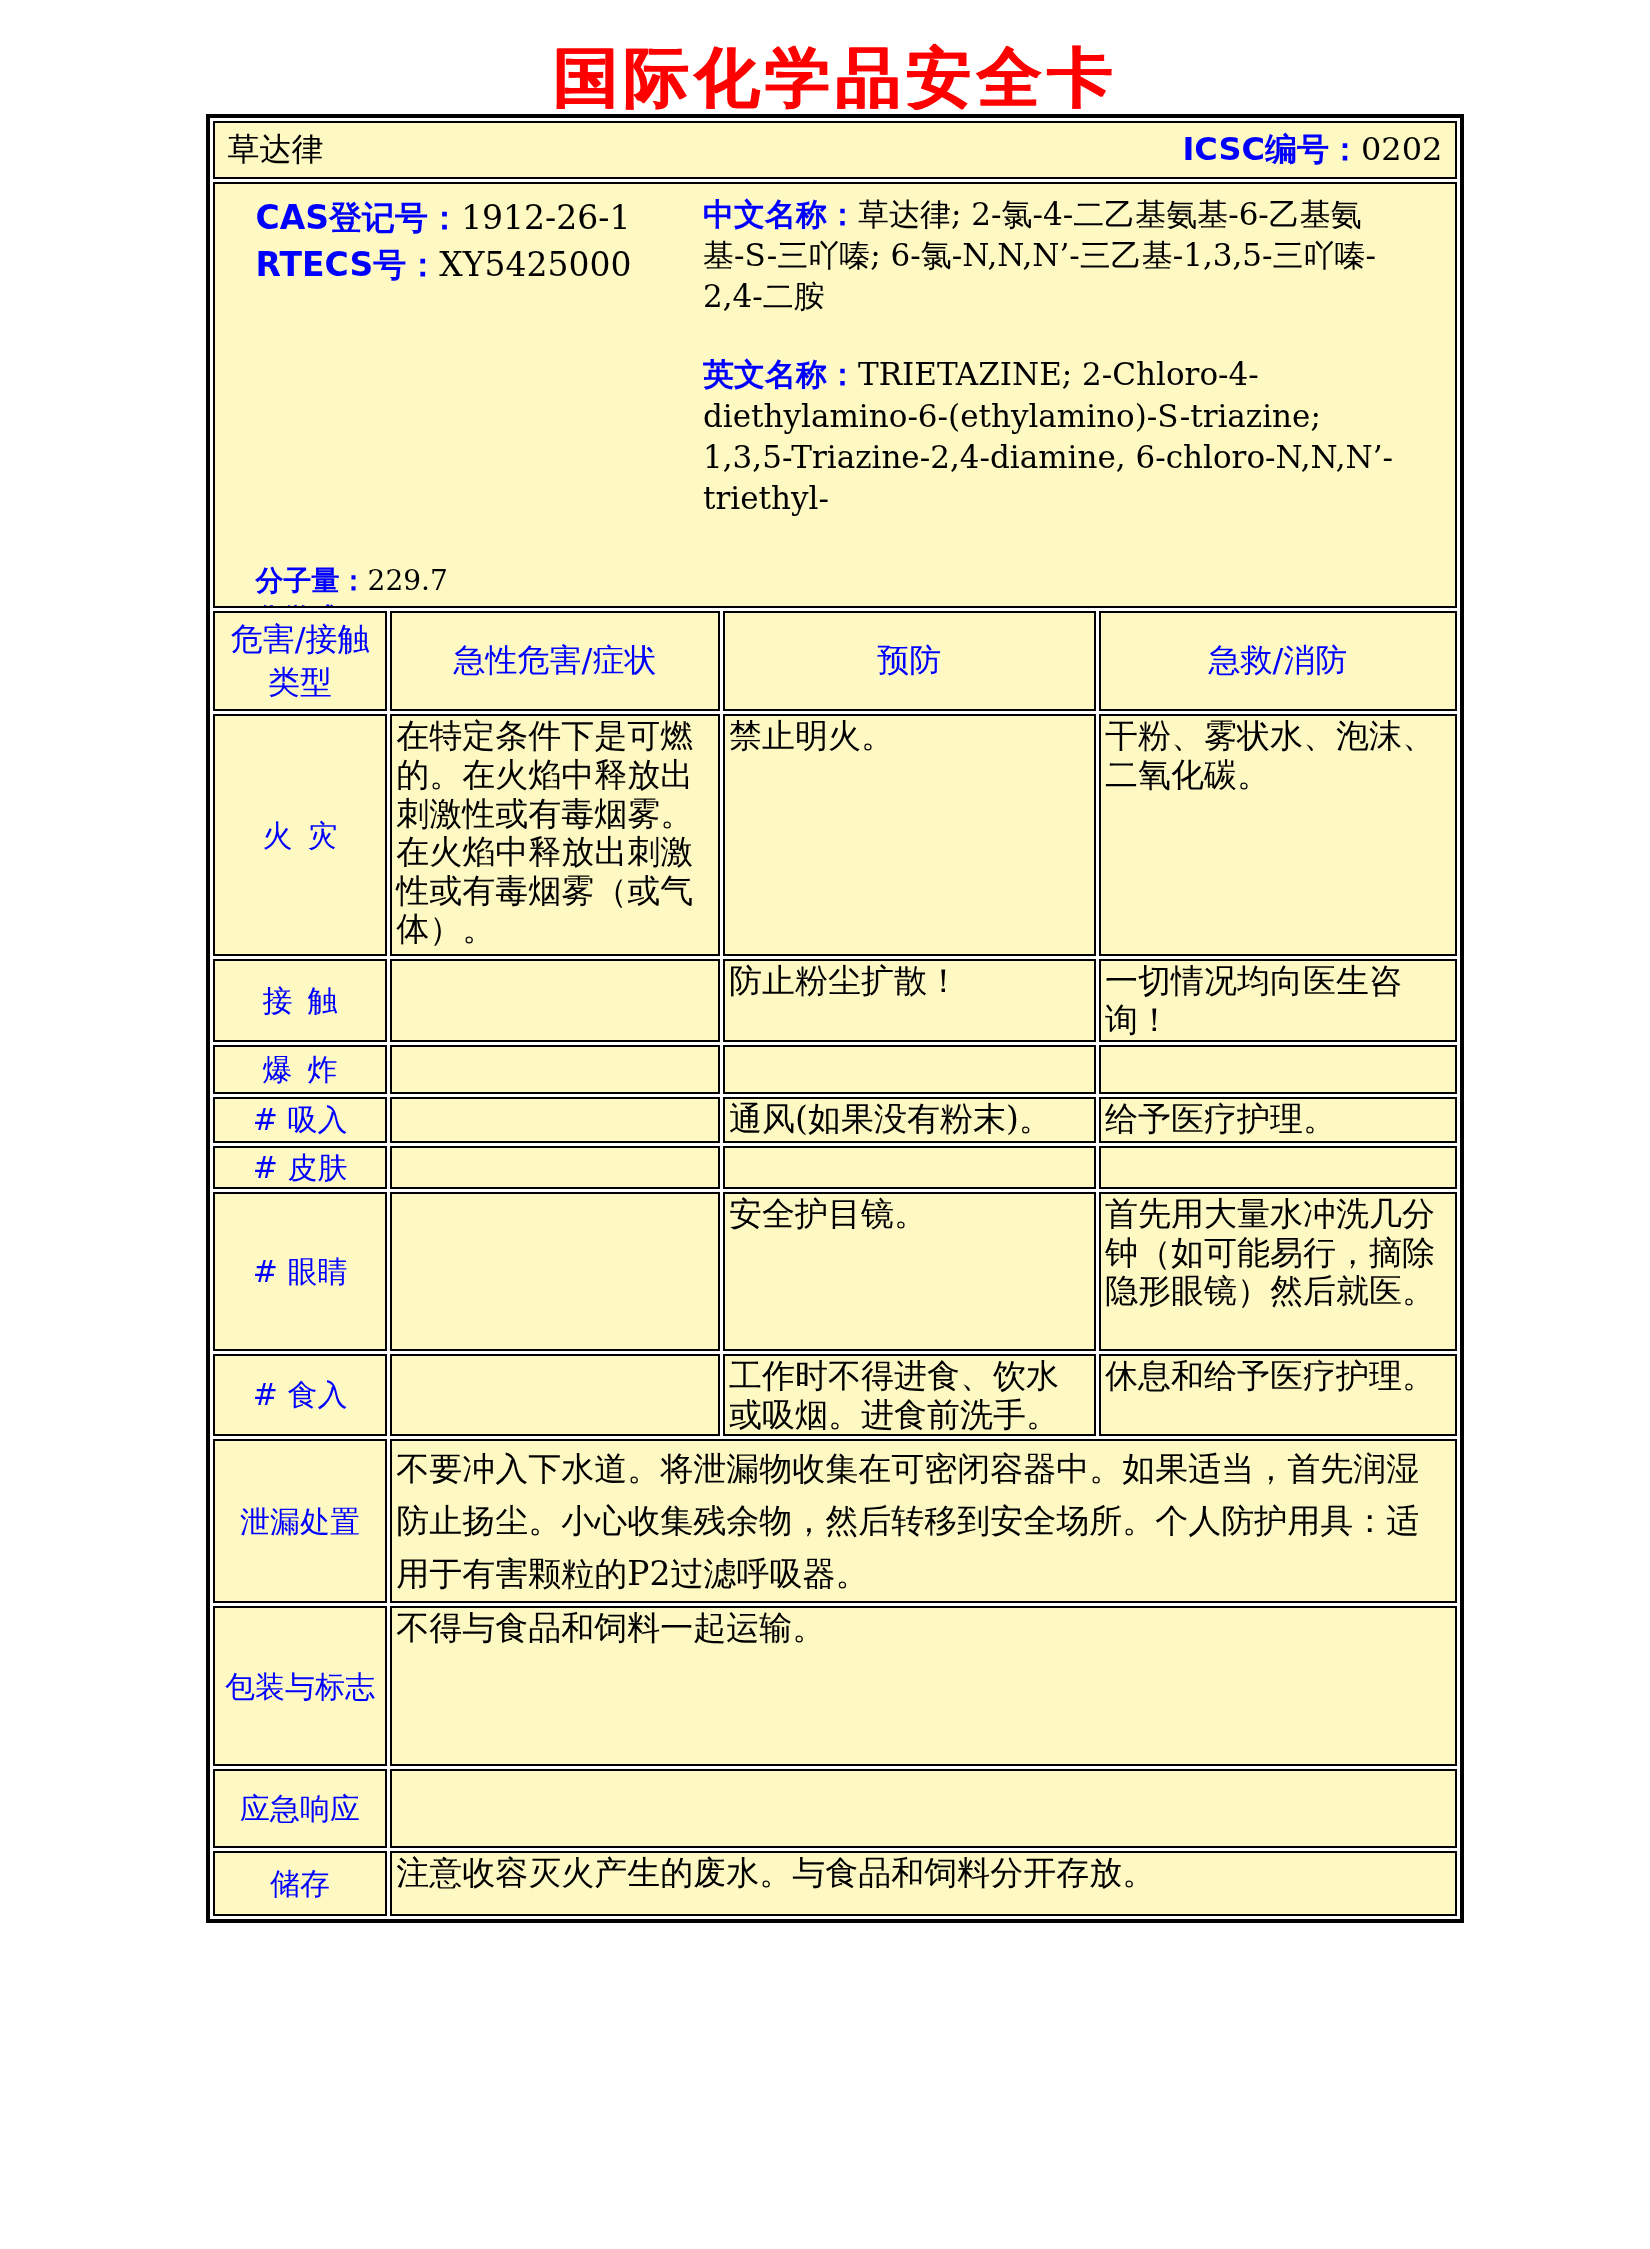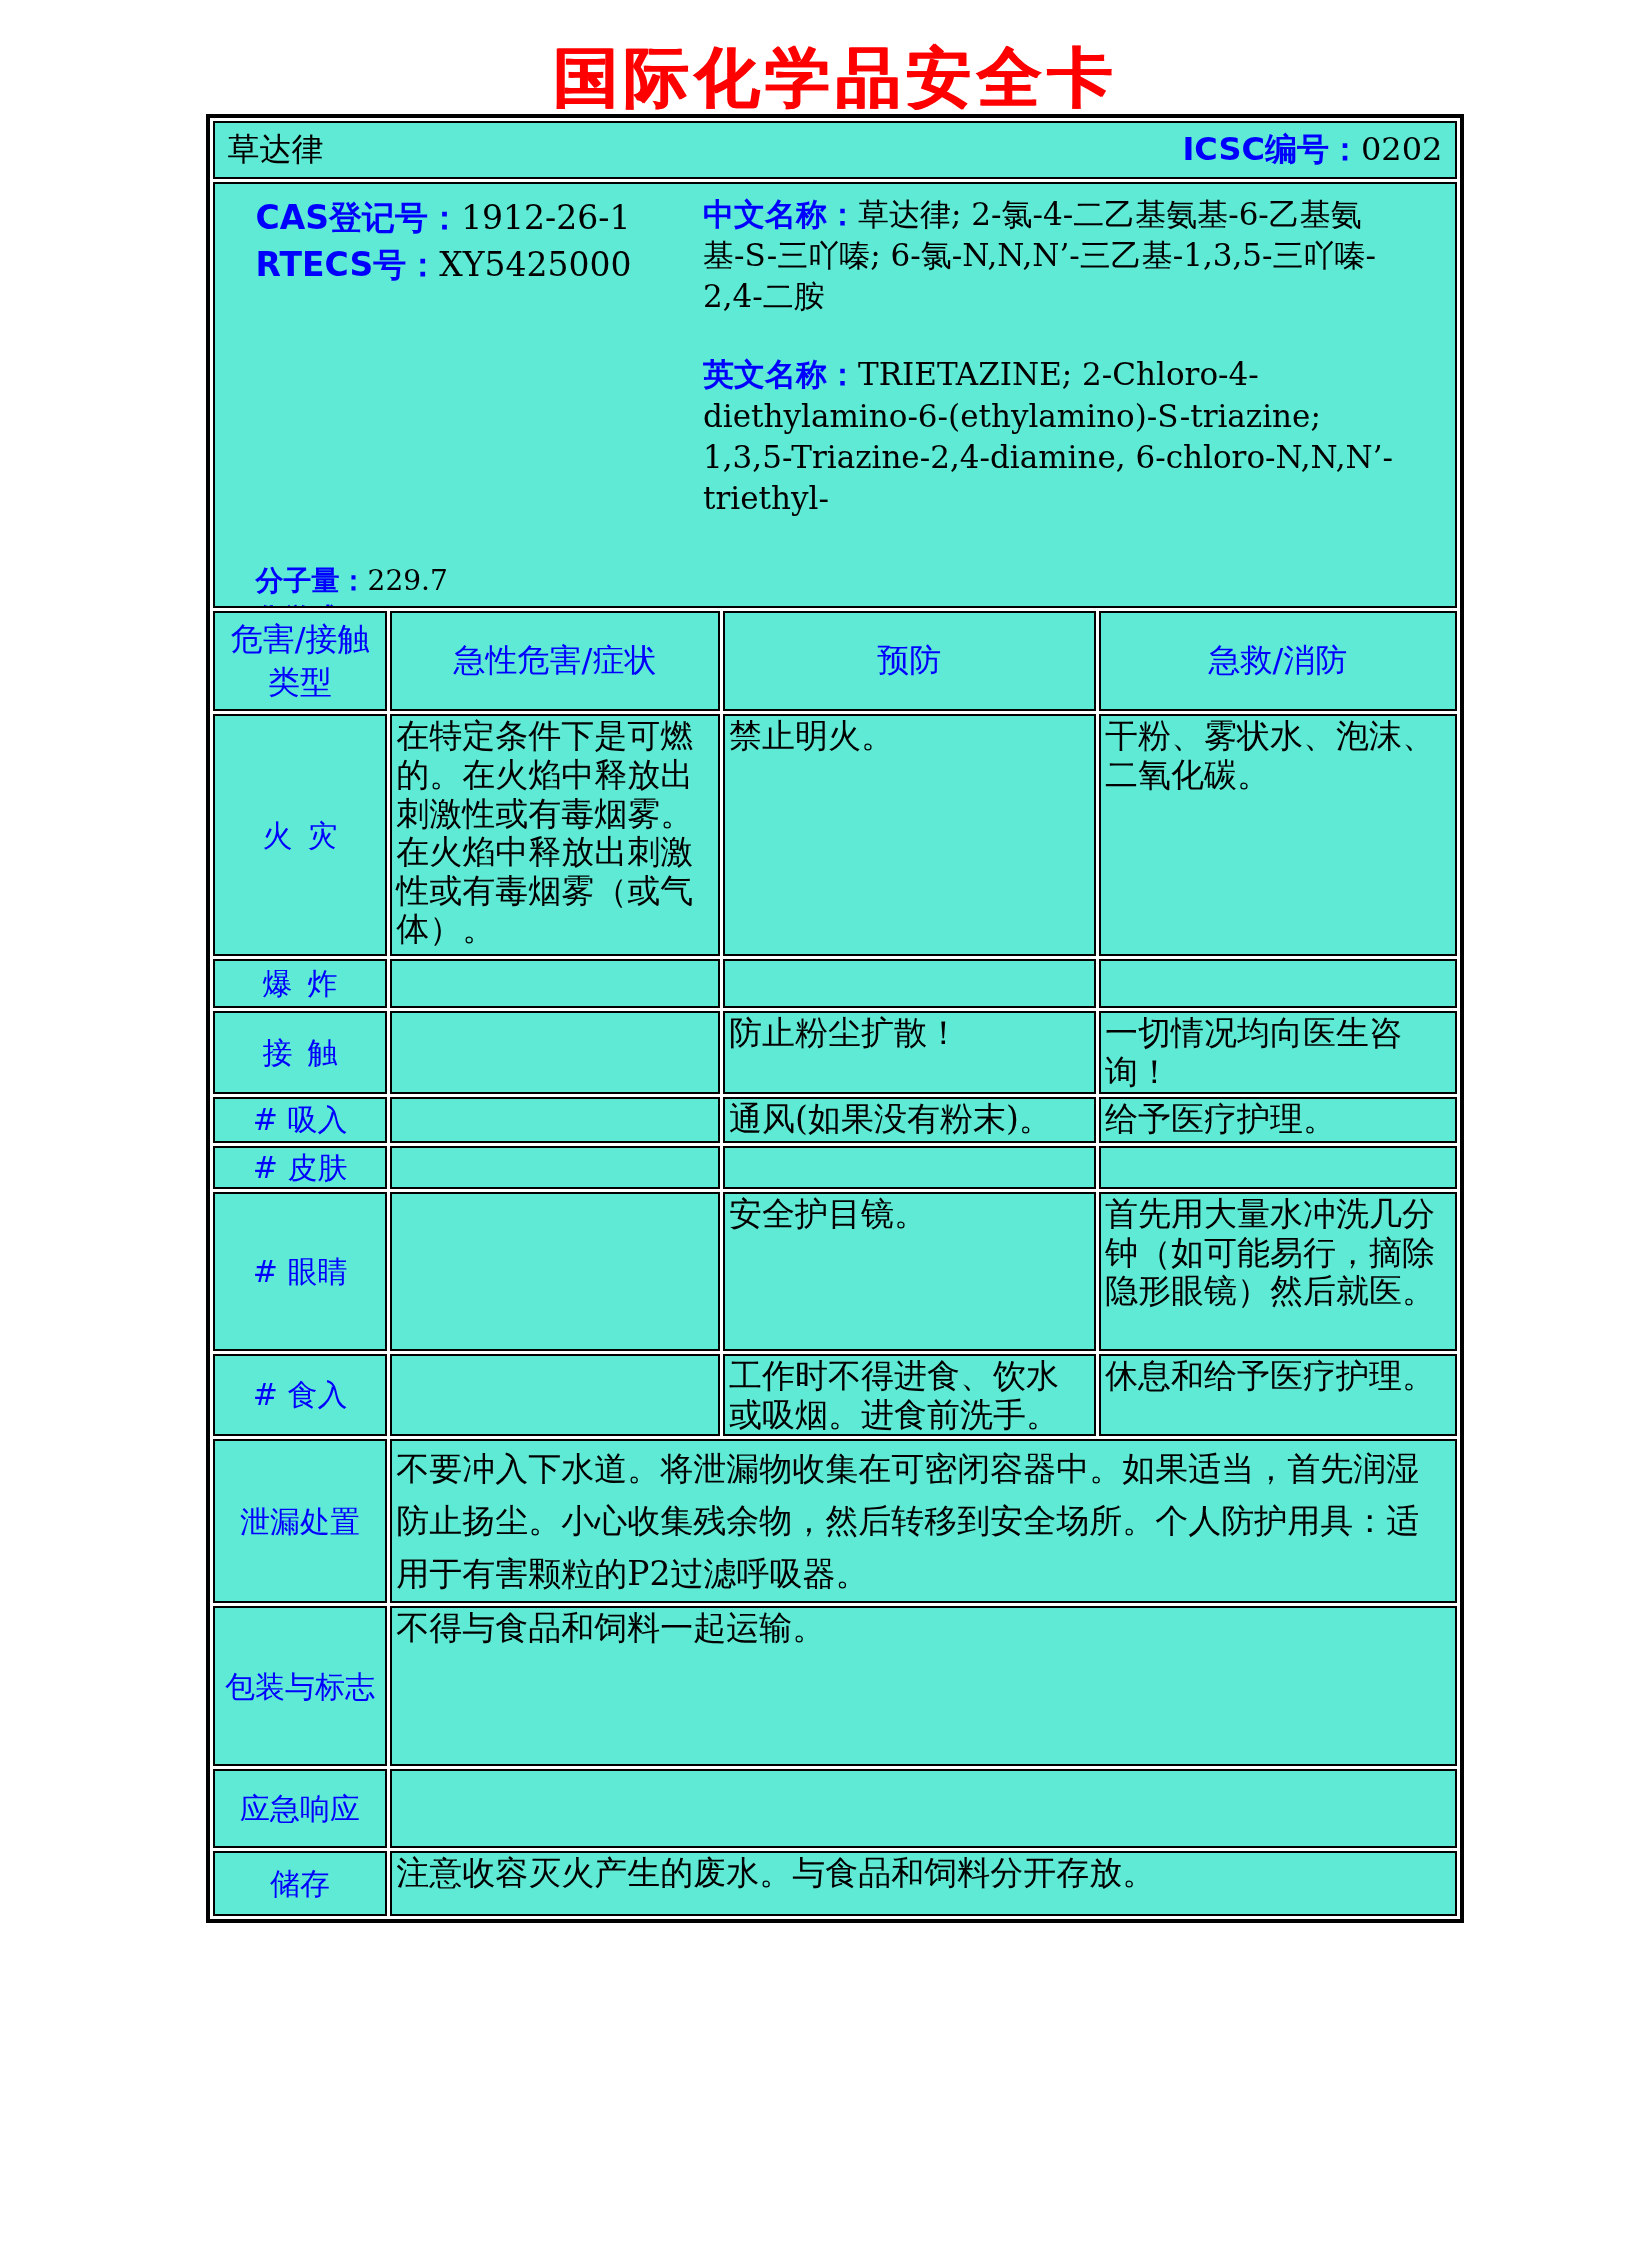--- a/index.html
+++ b/index.html
@@ -18,21 +18,21 @@
   .card{
     position:absolute;left:206px;top:114px;width:1258px;
     border:4.2px solid #000;box-sizing:border-box;background:#fff;
   }
   table.icsc{
     width:100%;border-collapse:separate;border-spacing:3.5px;
     table-layout:fixed;
   }
   table.icsc td, table.icsc th{
     border:2.8px solid #000;box-sizing:border-box;overflow:hidden;
-    background:#5eead4;font-weight:normal;
+    background:#fef9c3;font-weight:normal;
   }
   .lbl{
     font-family:"DejaVu Sans", sans-serif;font-weight:bold;
     color:var(--accent-blue,#00f);
   }
   
   .rowA{vertical-align:middle;font-size:32px;padding:0 12.6px;}
   .rowA .flexline{display:flex;justify-content:space-between;align-items:center;}
   .rowA .icscwrap{white-space:nowrap;}
   .rowA .lbl{font-size:32px;margin-top:20px;}
@@ -120,31 +120,31 @@
     </tr>
 
     </tbody>
       <tbody>
         <tr style="height: 242px;">
           <td class="lbl labelcell">火 灾</td>
           <td class="bodycell">在特定条件下是可燃的。在火焰中释放出刺激性或有毒烟雾。在火焰中释放出刺激性或有毒烟雾（或气体）。</td>
           <td class="bodycell">禁止明火。</td>
           <td class="bodycell">干粉、雾状水、泡沫、二氧化碳。</td>
         </tr>
+        <tr style="height: 81px;">
+          <td class="lbl labelcell">接 触</td>
+          <td class="bodycell"></td>
+          <td class="bodycell">防止粉尘扩散！</td>
+          <td class="bodycell">一切情况均向医生咨询！</td>
+        </tr>
         <tr style="height: 49px;">
           <td class="lbl labelcell">爆 炸</td>
           <td class="bodycell"></td>
           <td class="bodycell"></td>
           <td class="bodycell"></td>
-        </tr>
-        <tr style="height: 81px;">
-          <td class="lbl labelcell">接 触</td>
-          <td class="bodycell"></td>
-          <td class="bodycell">防止粉尘扩散！</td>
-          <td class="bodycell">一切情况均向医生咨询！</td>
         </tr>
         <tr style="height: 46px;">
           <td class="lbl labelcell"># 吸入</td>
           <td class="bodycell"></td>
           <td class="bodycell">通风(如果没有粉末)。</td>
           <td class="bodycell">给予医疗护理。</td>
         </tr>
         <tr style="height: 31px;">
           <td class="lbl labelcell"># 皮肤</td>
           <td class="bodycell"></td>

